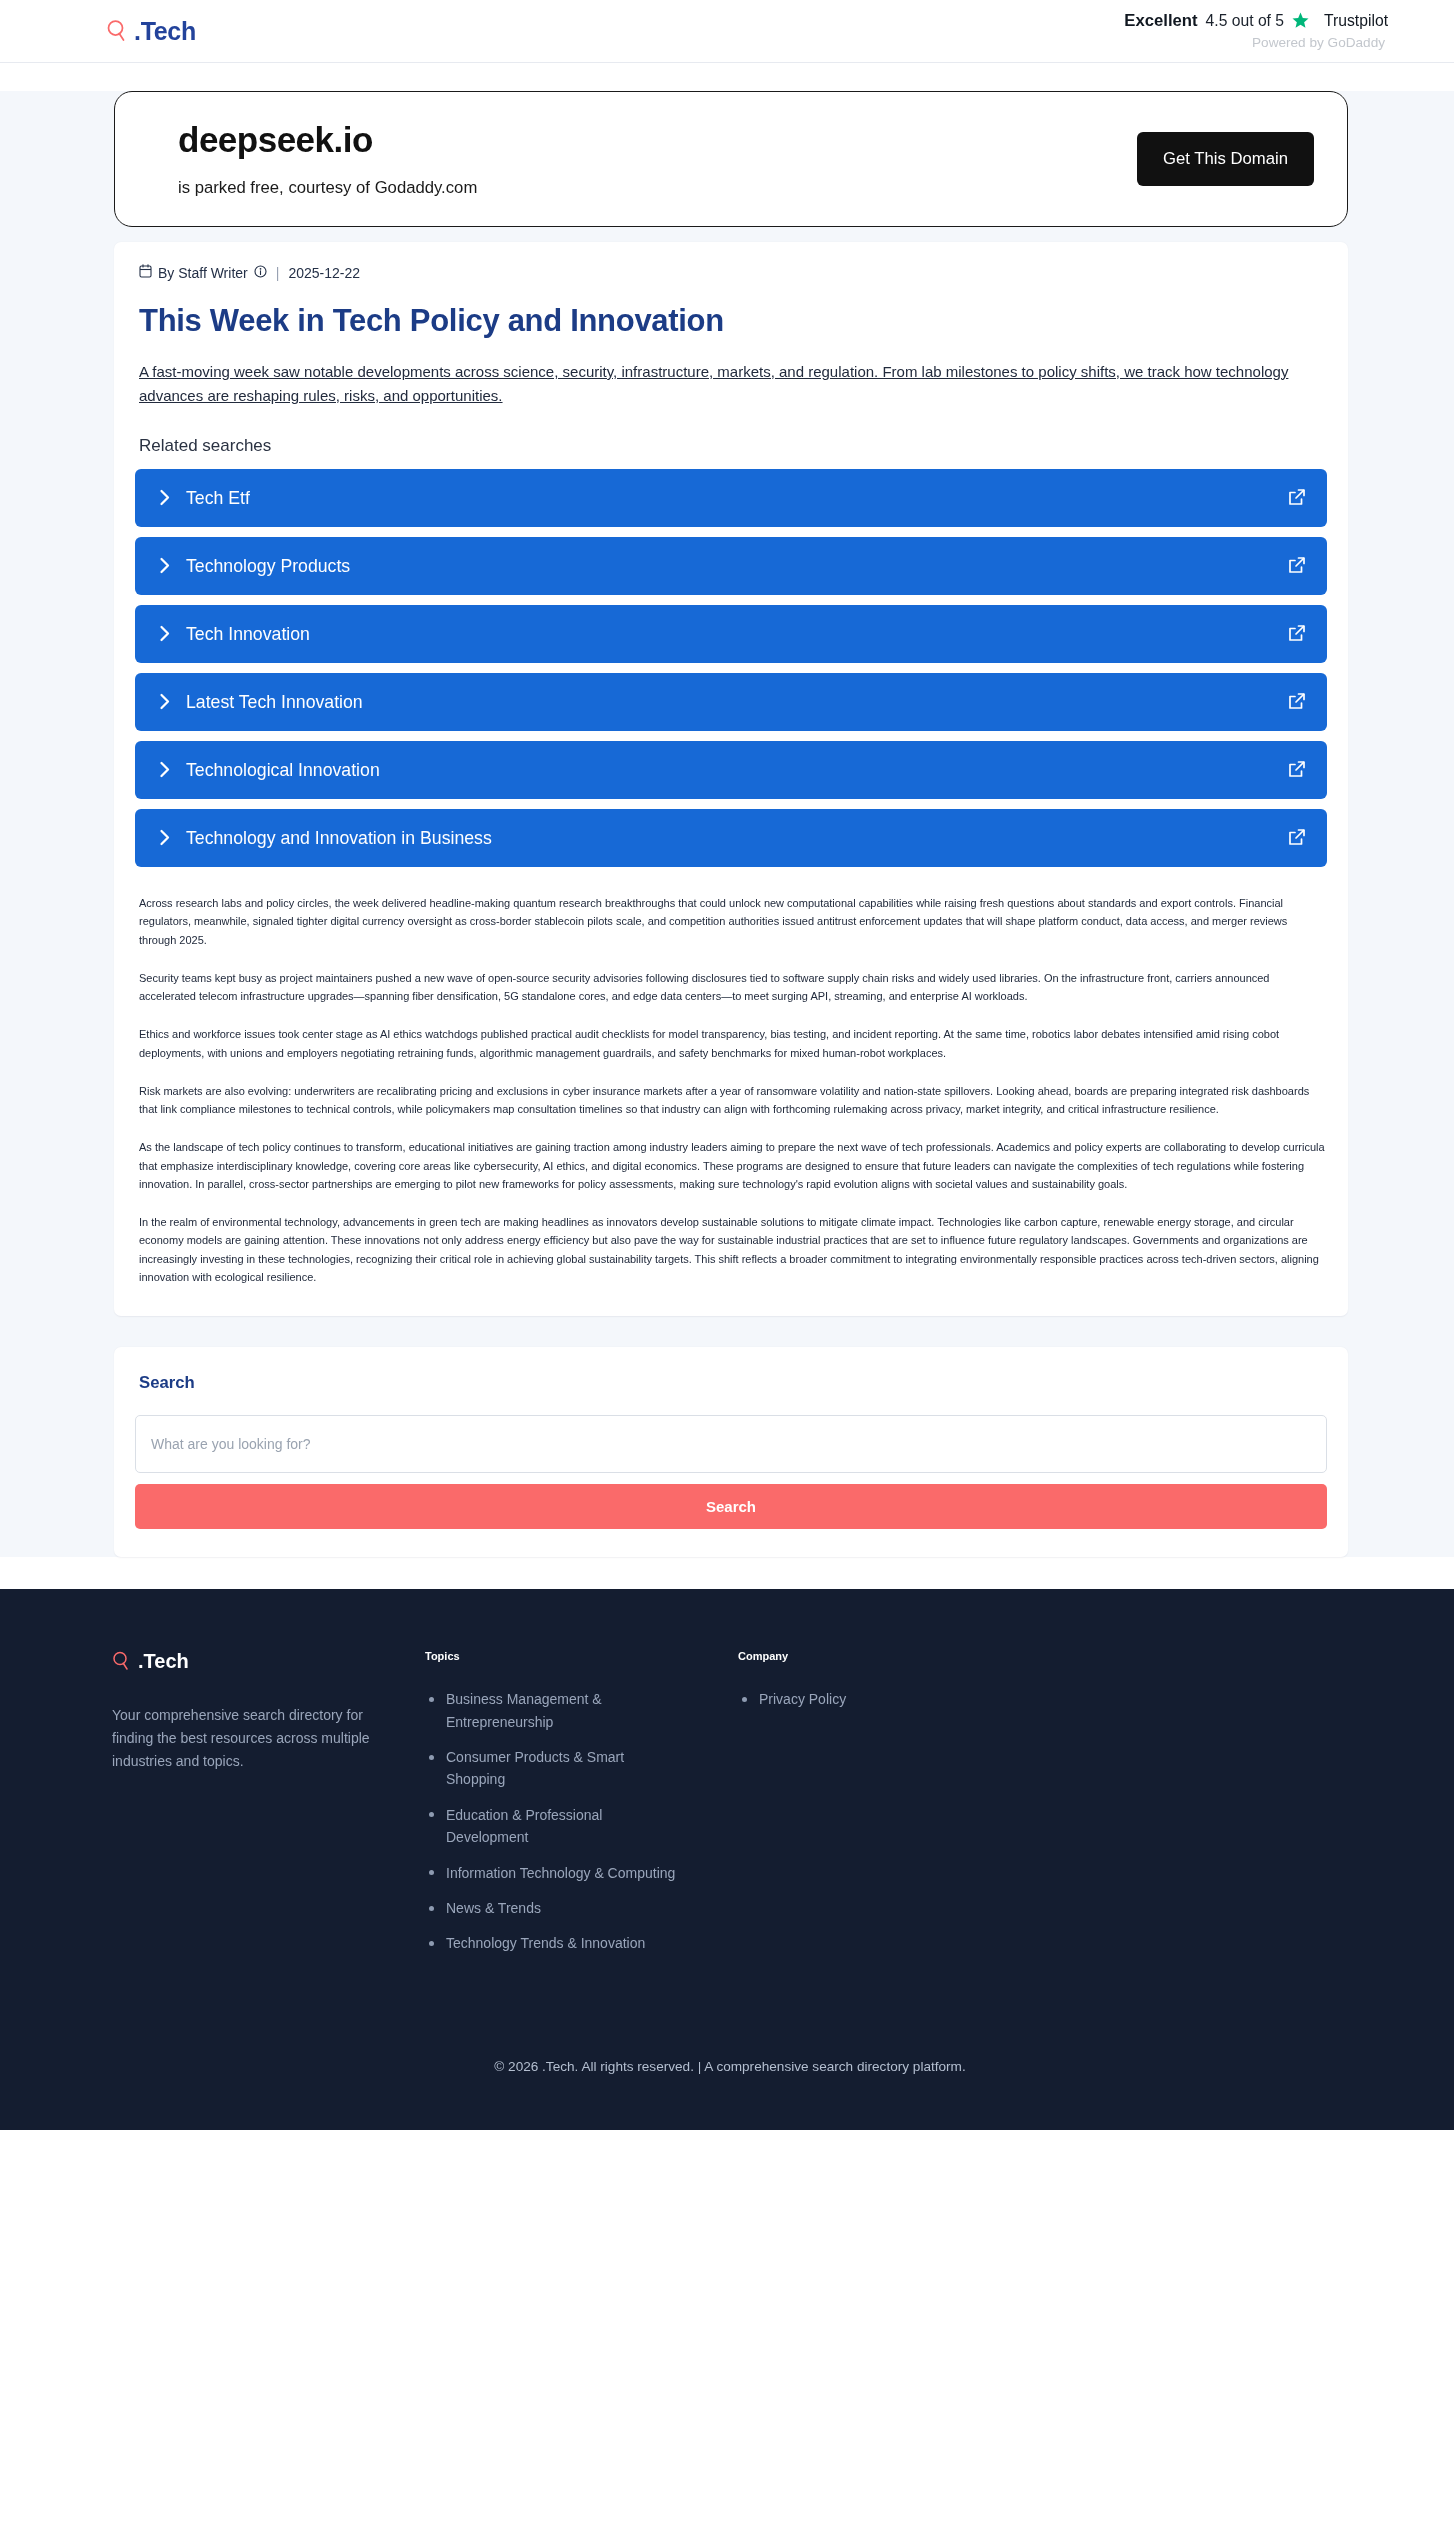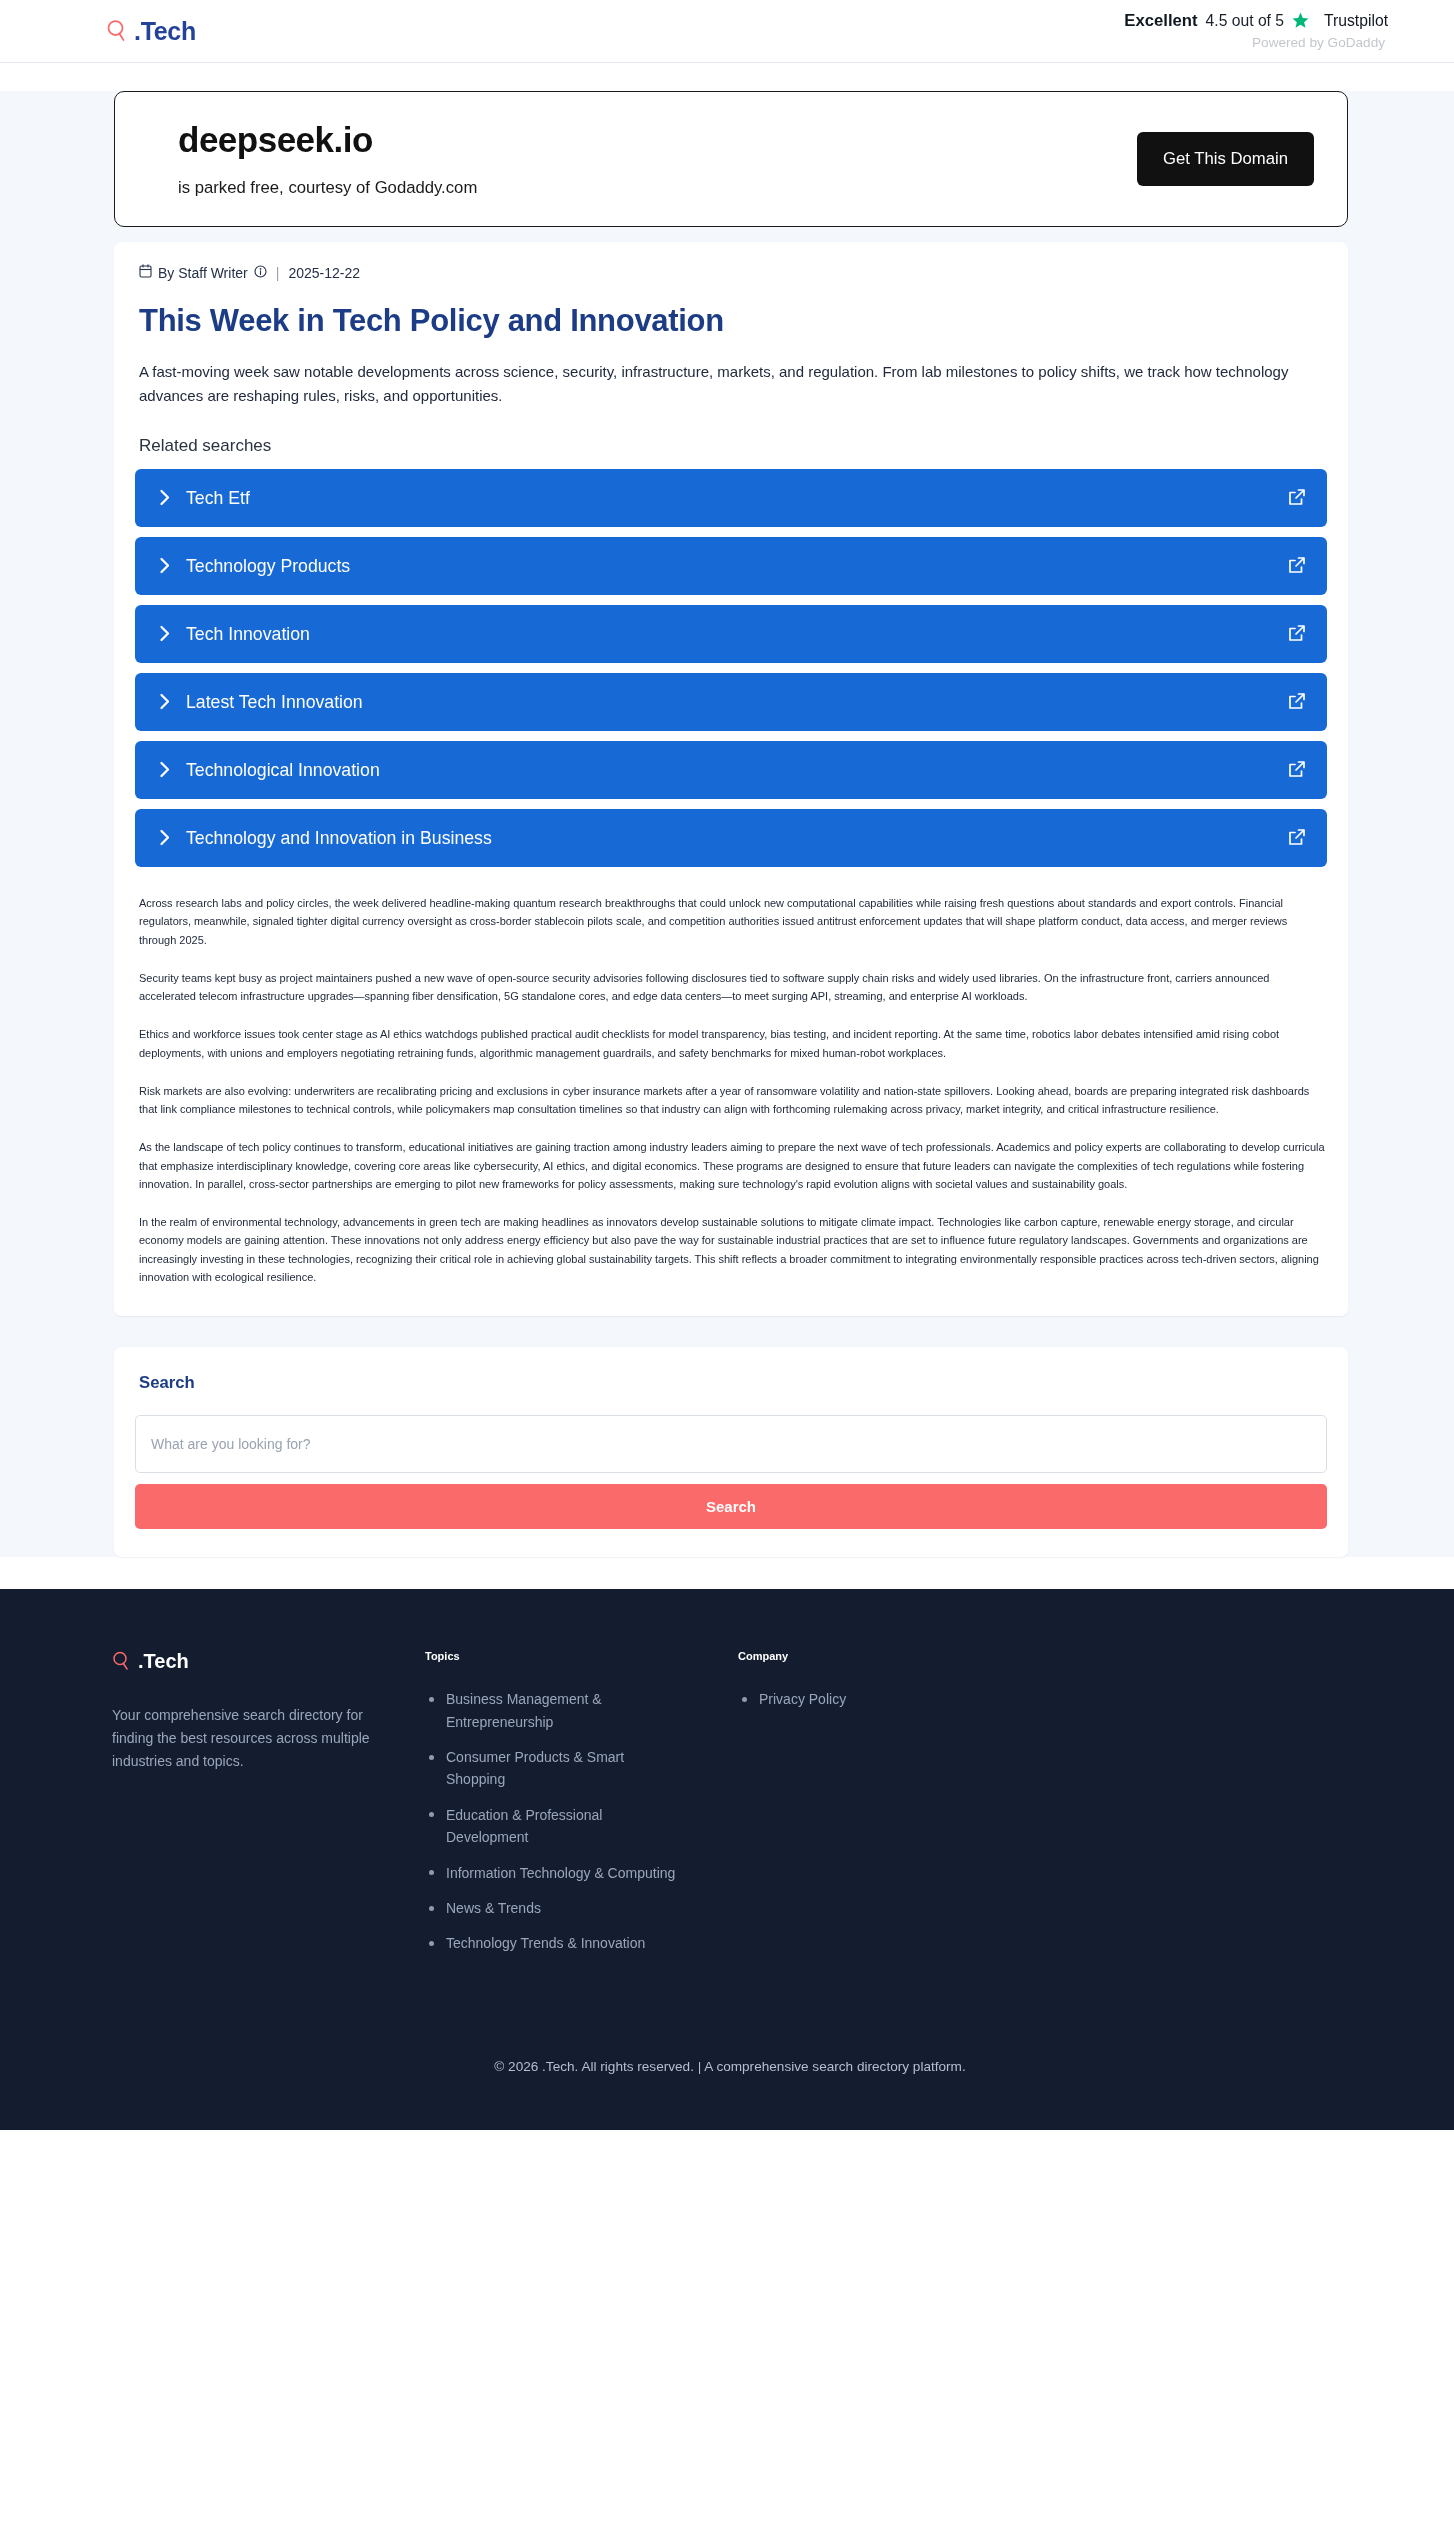--- a/index.html
+++ b/index.html
@@ -36,21 +36,21 @@
   .trust-powered { font-size: 13.6px; color: #c3c7cd; margin-top: 5px; padding-right: 3px; }
 
   
   .page-bg { background: #f4f7fb; padding: 0 0 0 0; }
 
   
   .parked-card {
     margin: 28px 106px 0 114px;
     background: #ffffff;
     border: 1.5px solid #1a1a1a;
-    border-radius: 10px;
+    border-radius: 18px;
     padding: 28px 33px 28px 63px;
     display: flex;
     align-items: center;
     justify-content: space-between;
     min-height: 129px;
   }
   .parked-domain {
     font-size: 35px;
     font-weight: bold;
     color: #111111;
@@ -100,20 +100,21 @@
     padding-left: 4px;
     margin-bottom: 21px;
   }
   .intro {
     font-size: 15px;
     line-height: 1.62;
     color: #222b3d;
     padding-left: 4px;
     margin-bottom: 28px;
     max-width: 1202px;
+    text-decoration: underline;
   }
   .related-heading {
     font-size: 17px;
     color: #2a3242;
     padding-left: 4px;
     margin-bottom: 13px;
   }
   .related-list { display: flex; flex-direction: column; gap: 10px; }
   .related-item {
     background: #1769d6;

